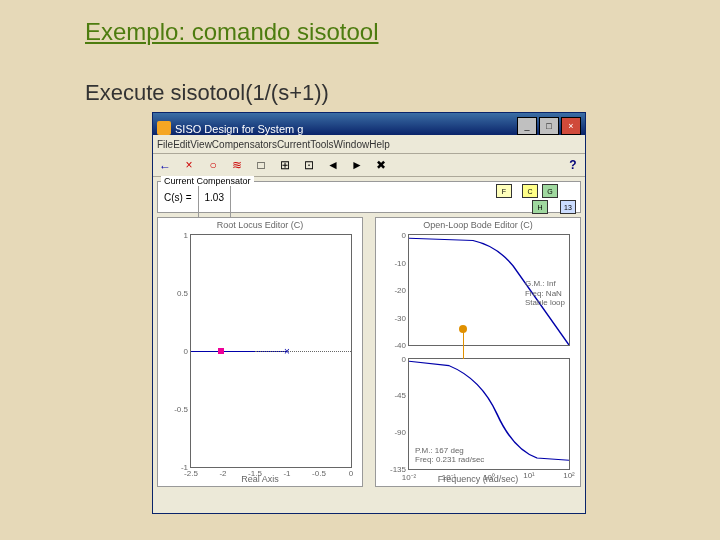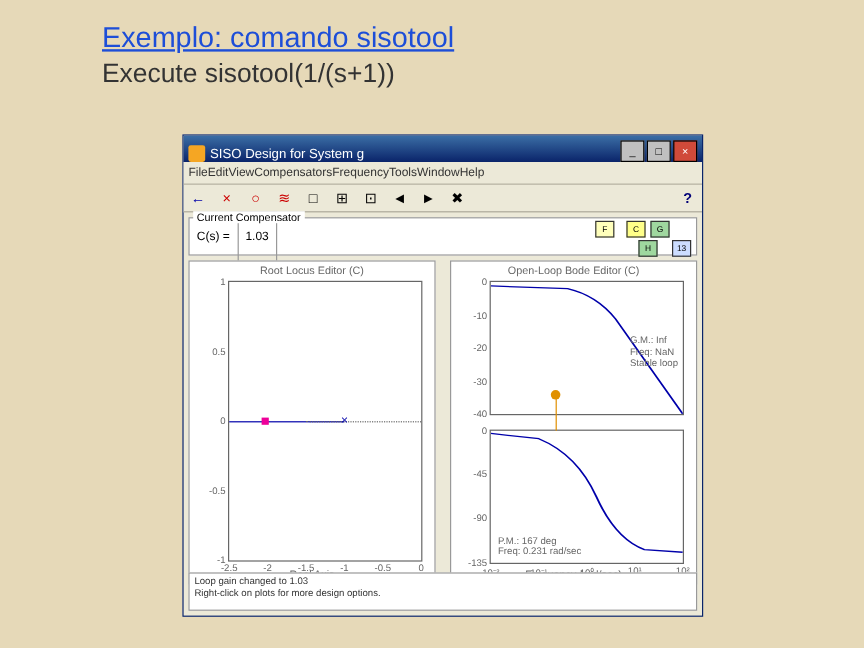--- a/index.html
+++ b/index.html
@@ -1,17 +1,17 @@
 <!DOCTYPE html>
 <html><head>
 <meta charset="utf-8">
 <style>
   body{margin:0;width:720px;height:540px;background:#e6d9b8;font-family:Arial,sans-serif;overflow:hidden}
   .slide{padding:18px 60px 0 85px}
-  .title-line{font-size:24px;text-decoration:underline;color:#1d4ed8;margin-bottom:2px}
+  .title-line{font-size:24px;text-decoration:underline;color:#4d7c0f;margin-bottom:34px}
   .subtitle-row{display:flex;justify-content:space-between;font-size:22px;color:#333;margin-bottom:2px}
   .right-txt{margin-right:-20px}
   .bottom-txt{font-size:22px;color:#333}
   
   .win{position:absolute;left:152px;top:112px;width:432px;height:400px;border:1px solid #0a246a;background:#ece9d8;font-size:10px}
   .titlebar{height:22px;background:linear-gradient(#3b6ea5,#0a246a);color:#fff;display:flex;align-items:flex-end;padding:0 4px;font-size:11px}
   .tb-icon{width:14px;height:14px;background:#f5a623;margin-right:4px;border-radius:2px}
   .tb-title{flex:1}
   .wbtn{width:18px;height:16px;background:#c0c0c0;border:1px solid #000;margin-left:2px;display:flex;align-items:center;justify-content:center;font-size:9px;color:#000}
   .wbtn.close{background:#d04a3a;color:#fff}
@@ -59,21 +59,21 @@
     <div class="tb-title">SISO Design for System g</div>
     <div class="wbtn">_</div>
     <div class="wbtn">□</div>
     <div class="wbtn close">×</div>
   </div>
   <div class="menubar">
     <span>File</span>
     <span>Edit</span>
     <span>View</span>
     <span>Compensators</span>
-    <span>Frequency</span>
+    <span>Current</span>
     <span>Tools</span>
     <span>Window</span>
     <span>Help</span>
   </div>
   <div class="toolbar">
     <span class="tbi blue">←</span>
     <span class="tbi red">×</span>
     <span class="tbi red">○</span>
     <span class="tbi red">≋</span>
     <span class="tbi">□</span>
@@ -158,17 +158,13 @@
         <div class="bode-ball" style="left:34%;top:-30px"></div>
         <div class="info-box" style="left:6px;bottom:4px">
           <div>P.M.: 167 deg</div>
           <div>Freq: 0.231 rad/sec</div>
         </div>
       </div>
       <div class="axis-label" style="bottom:2px;left:50%;transform:translateX(-50%)">Frequency (rad/sec)</div>
     </div>
   </div>
 
-  <div class="status">
-    <div>Loop gain changed to 1.03</div>
-    <div>Right-click on plots for more design options.</div>
-  </div>
 </div>
 
 </body></html>

